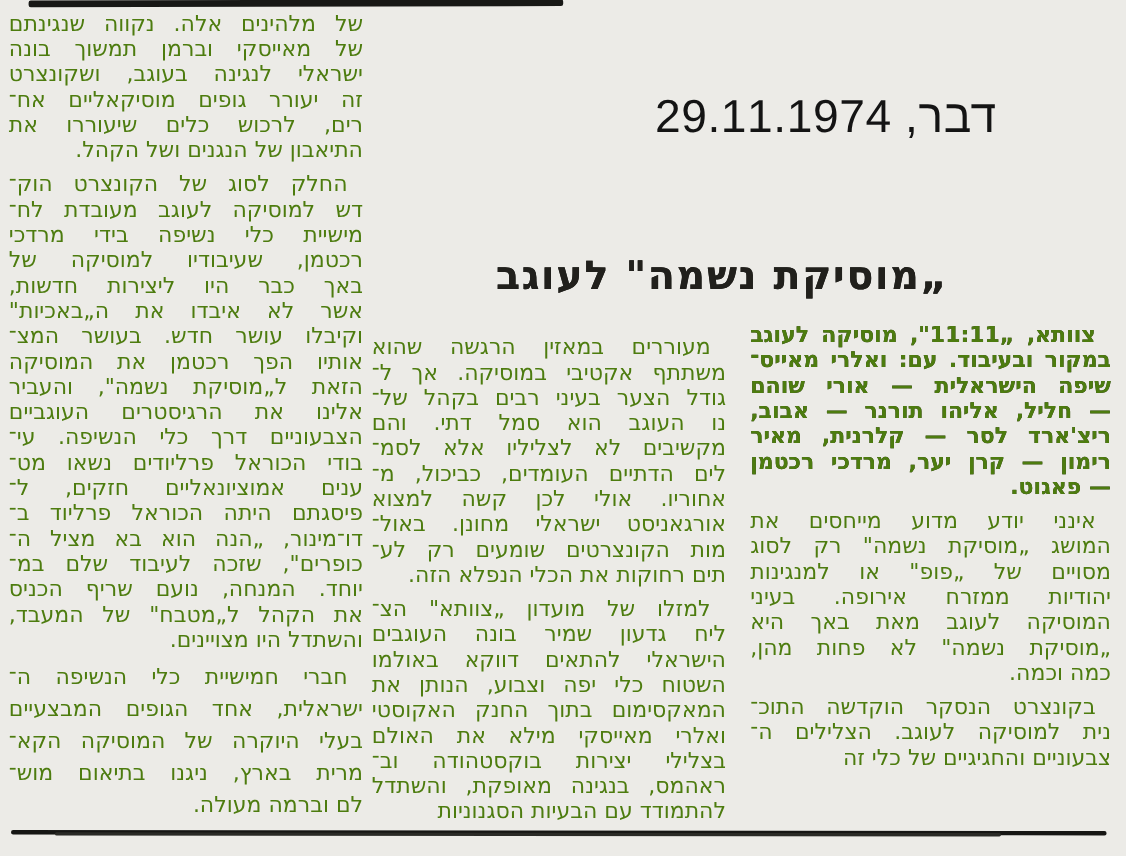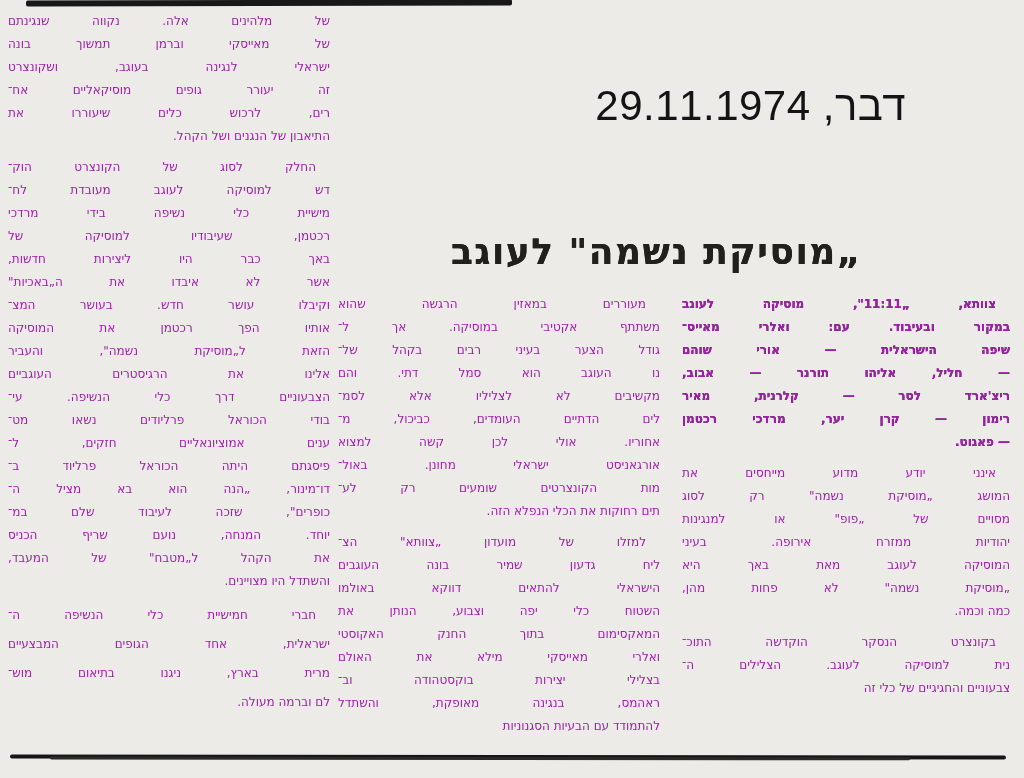--- a/index.html
+++ b/index.html
@@ -26,25 +26,25 @@
     font-size:42px;color:#141414;direction:rtl;white-space:nowrap;
     letter-spacing:0.5px;
   }
   .article-headline{
     position:absolute;top:231px;right:162px;
     font-size:36px;font-weight:bold;color:#21201c;
     direction:rtl;white-space:nowrap;letter-spacing:1.5px;
     text-shadow:0 0 0.6px #21201c;
   }
   .col{
-    position:absolute;direction:rtl;color:#a21caf;
-    font-size:12px;
+    position:absolute;direction:rtl;color:#4d7c0f;
+    font-size:20px;
   }
   .col-left{left:8px;top:10px;width:322px;}
-  .col-middle{left:338px;top:293px;width:322px;}
+  .col-middle{left:338px;top:304px;width:322px;}
   .col-right{left:682px;top:293px;width:328px;}
   .para{margin:0 0 8px 0;}
   .line{
     line-height:23px;
     text-align:justify;
     text-align-last:justify;
     white-space:nowrap;
   }
   .para .line:last-child{text-align-last:right;white-space:normal;}
   .para.indent .line:first-child{text-indent:14px;}
@@ -96,20 +96,21 @@
       <div class="line">פיסגתם היתה הכוראל פרליוד ב־</div>
       <div class="line">דו־מינור, „הנה הוא בא מציל ה־</div>
       <div class="line">כופרים", שזכה לעיבוד שלם במ־</div>
       <div class="line">יוחד. המנחה, נועם שריף הכניס</div>
       <div class="line">את הקהל ל„מטבח" של המעבד,</div>
       <div class="line">והשתדל היו מצויינים.</div>
     </div>
   <div class="para indent loose">
       <div class="line">חברי חמישיית כלי הנשיפה ה־</div>
       <div class="line">ישראלית, אחד הגופים המבצעיים</div>
+      <div class="line">בעלי היוקרה של המוסיקה הקא־</div>
       <div class="line">מרית בארץ, ניגנו בתיאום מוש־</div>
       <div class="line">לם וברמה מעולה.</div>
     </div>
 </div>
 
 <div class="col col-middle">
   <div class="para indent">
       <div class="line">מעוררים במאזין הרגשה שהוא</div>
       <div class="line">משתתף אקטיבי במוסיקה. אך ל־</div>
       <div class="line">גודל הצער בעיני רבים בקהל של־</div>

